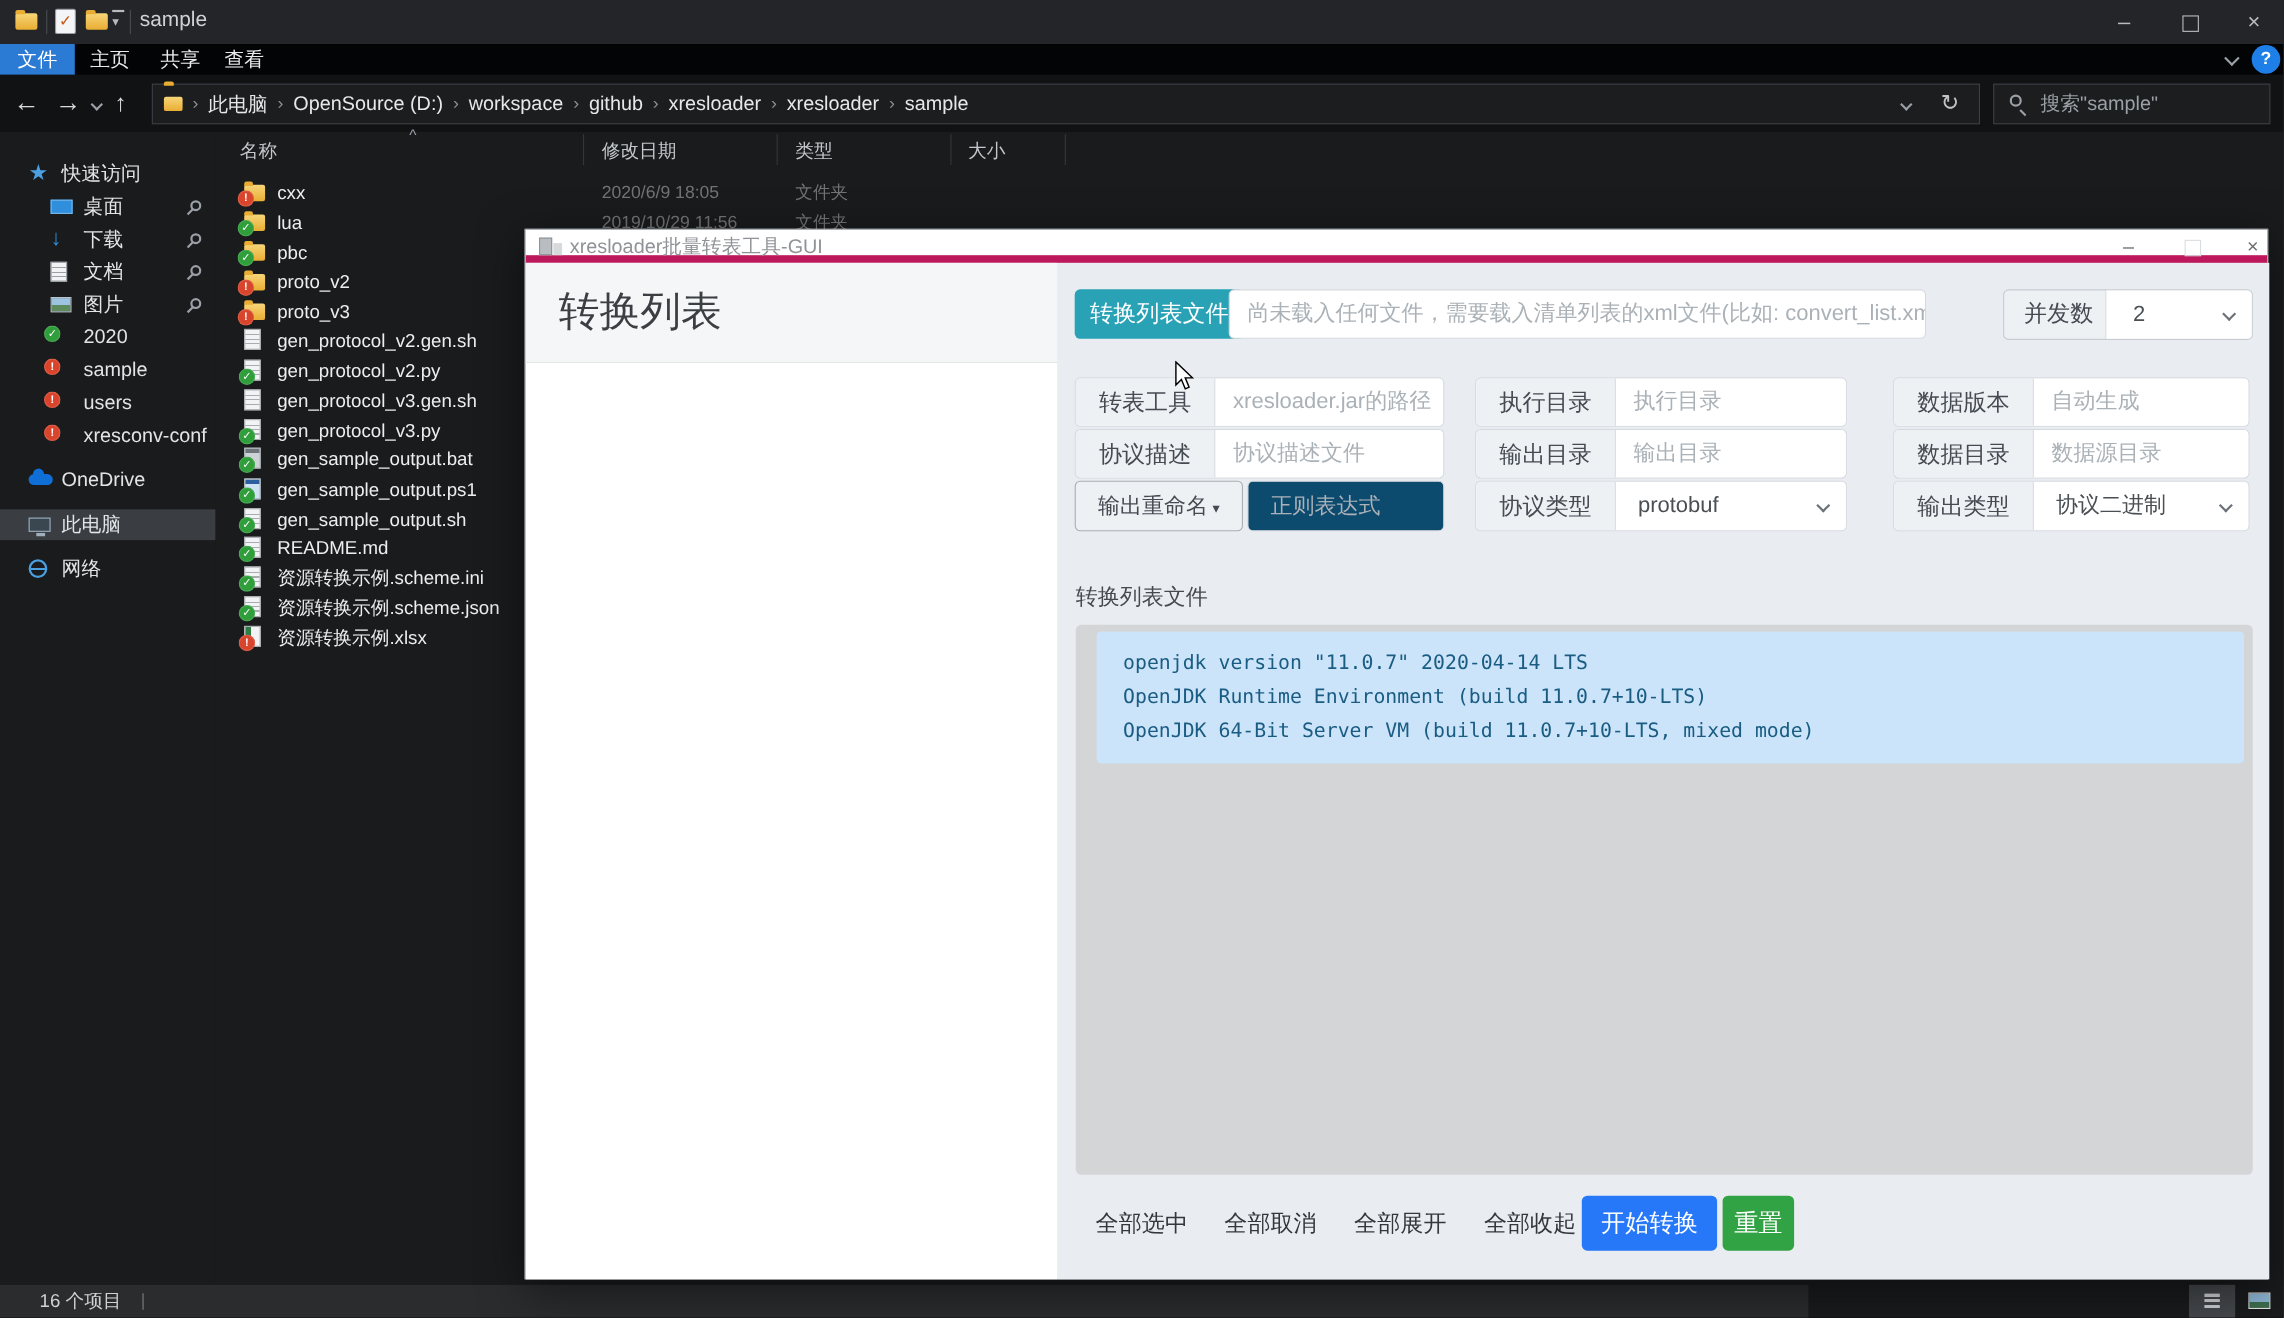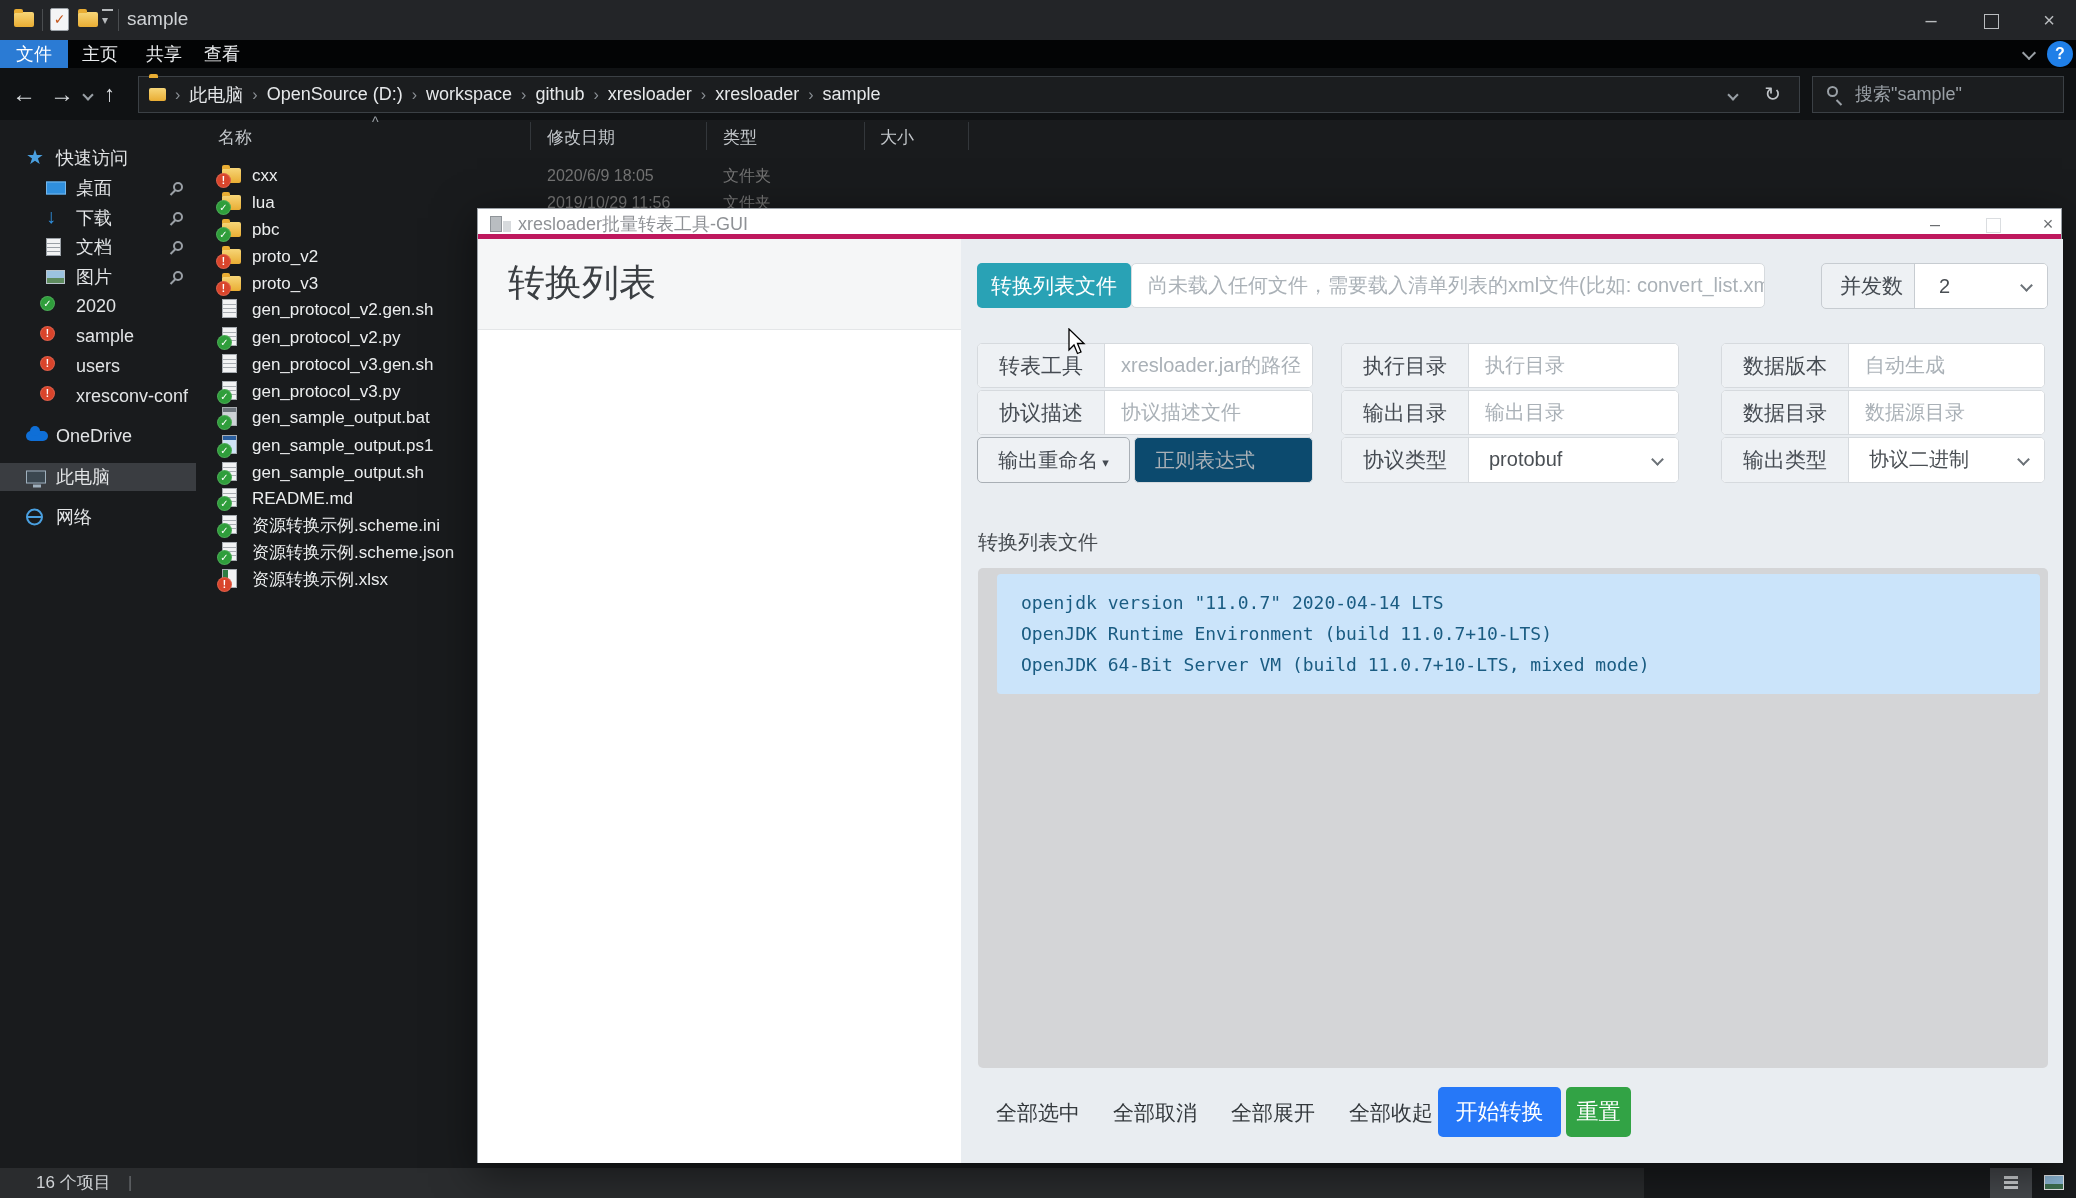--- a/index.html
+++ b/index.html
@@ -112,34 +112,34 @@
   .view-details { left:1990px; width:42px; background:#45484c; }
   .vd-icon { position:absolute; left:14px; top:8px; width:14px; height:14px;
       background:linear-gradient(#cfd2d5 3px,#0000 3px,#0000 5px,#cfd2d5 5px,#cfd2d5 8px,#0000 8px,#0000 10px,#cfd2d5 10px,#cfd2d5 13px,#0000 13px); }
   .view-thumb { left:2034px; width:38px; }
   .vt-icon { position:absolute; left:10px; top:7px; width:20px; height:15px; border:1px solid #e7e9ea;
       background:linear-gradient(#8db7d6 60%,#3f6f4f 60%); }
 
   
   .dialog { position:absolute; left:477px; top:208px; width:1585px; height:955px; background:#fff;
       border:1px solid #9aa0a6; box-shadow:0 10px 40px rgba(0,0,0,.5); }
-  .dlg-titlebar { position:absolute; left:0; top:0; width:100%; height:30px; background:#fff; border-bottom:5px solid #be185d;padding-left:17px; }
+  .dlg-titlebar { position:absolute; left:0; top:0; width:100%; height:30px; background:#fff; border-bottom:7px solid #be185d;padding-left:17px; }
   .dlg-ico { position:absolute; left:12px; top:7px; width:12px; height:16px; background:#b9bdc1; border:1px solid #8f9499; }
   .dlg-ico::after { content:""; position:absolute; left:12px; top:4px; width:8px; height:11px; background:#d7dadd; }
   .dlg-title { position:absolute; left:40px; top:0; height:30px; line-height:30px; font-size:18px; color:#8f9296; }
   .dlg-btn { position:absolute; top:0; width:50px; height:30px; text-align:center; line-height:30px; font-size:18px; color:#6b6e71; }
   .dlg-max::before { content:""; position:absolute; left:18px; top:9px; width:13px; height:13px; border:1px solid #dadde0; }
   .dlg-left { position:absolute; left:0; top:30px; width:483px; height:924px; background:#fff; }
   .dlg-left-head { position:absolute; left:0; top:0; width:100%; height:91px; background:#f5f6f7; border-bottom:1px solid #e4e6e8; }
   .dlg-heading { position:absolute; left:30px; top:19px; font-size:37px; font-weight:400; color:#3b3f43; }
   .dlg-right { position:absolute; left:483px; top:30px; width:1102px; height:924px; background:#e9edf1; }
 
   .btn-load { position:absolute; left:16px; top:24px; width:154px; height:45px; background:#29a2b5; border-radius:5px;
       color:#fff; font-size:21px; text-align:center; line-height:45px; }
-  .file-input { position:absolute; left:170px; top:24px; width:634px; height:45px; background:#fff;
+  .file-input { position:absolute; left:156px; top:24px; width:634px; height:45px; background:#fff;
       border:1px solid #d6dade; border-radius:5px; overflow:hidden;text-align:center; }
   .file-input .ph { position:absolute; left:16px; top:0; height:43px; line-height:43px; font-size:20px; color:#aab1b7; white-space:nowrap; }
   .conc-group { position:absolute; left:860px; top:24px; width:227px; height:46px; background:#eef1f4;
       border:1px solid #c7ccd1; border-radius:5px; }
   .conc-label { position:absolute; left:18px; top:0; height:44px; line-height:44px; font-size:21px; color:#454b52; }
   .conc-select { position:absolute; left:92px; top:0; width:133px; height:44px; background:#fff; border-left:1px solid #c7ccd1;
       border-radius:0 4px 4px 0; }
   .conc-select .val { position:absolute; left:24px; top:0; height:44px; line-height:44px; font-size:20px; color:#4a4f54; }
 
   .fg { position:absolute; height:45px; display:flex; border:1px solid #d6dade; border-radius:5px; overflow:hidden; background:#fff; }

